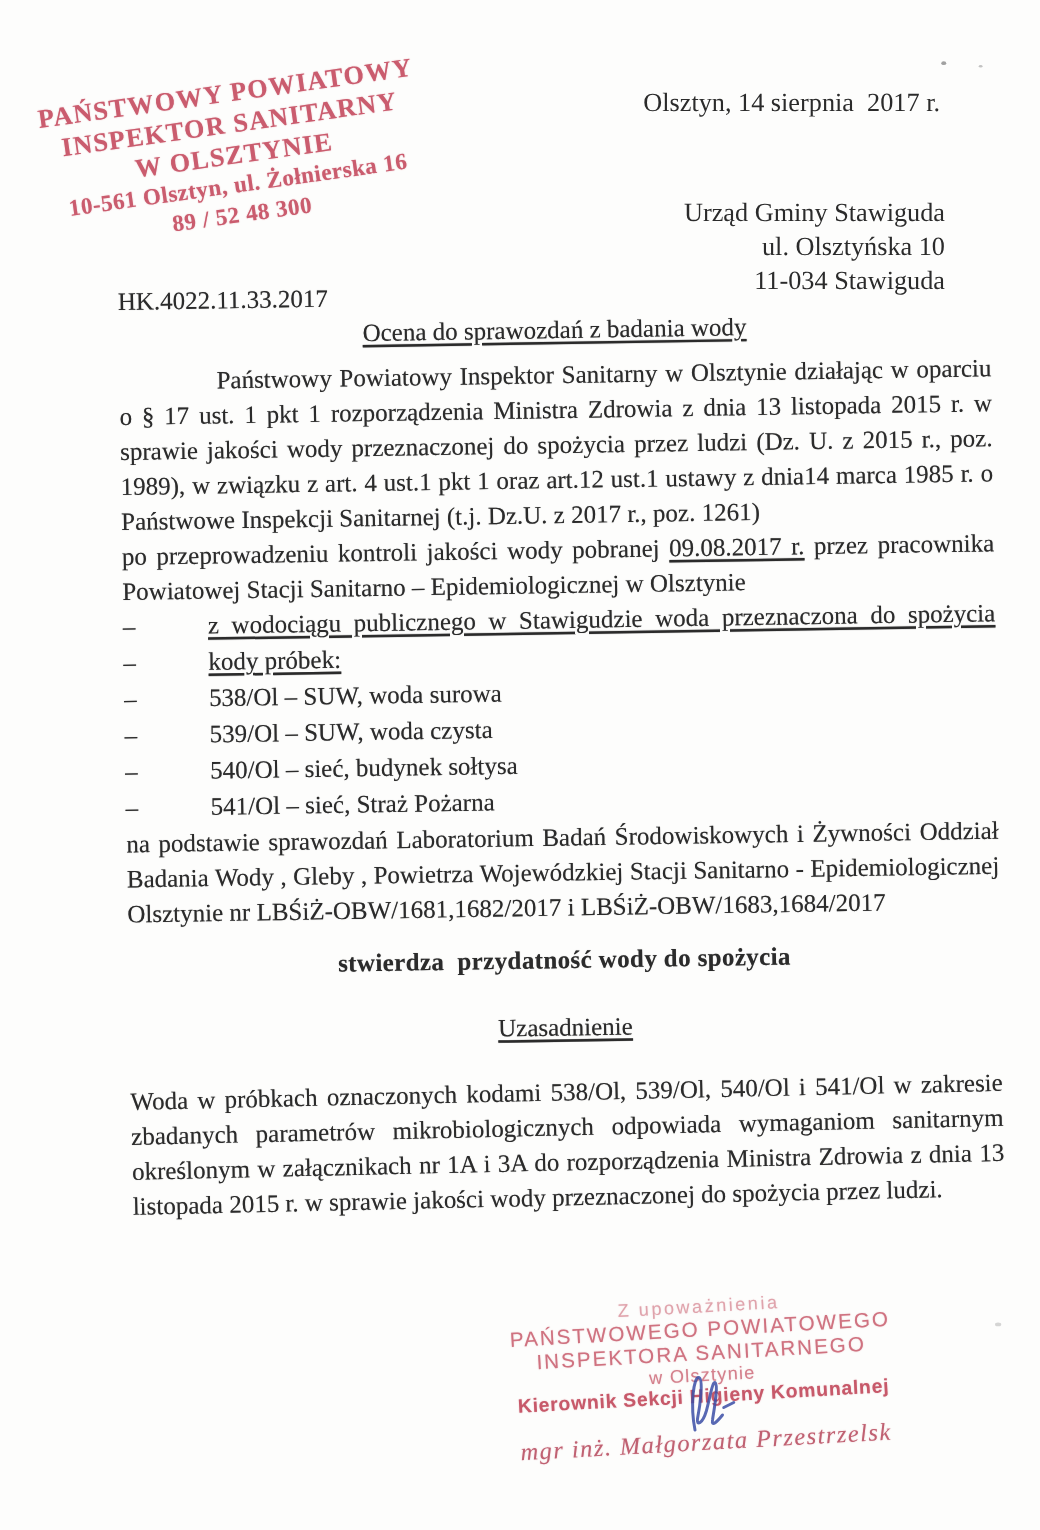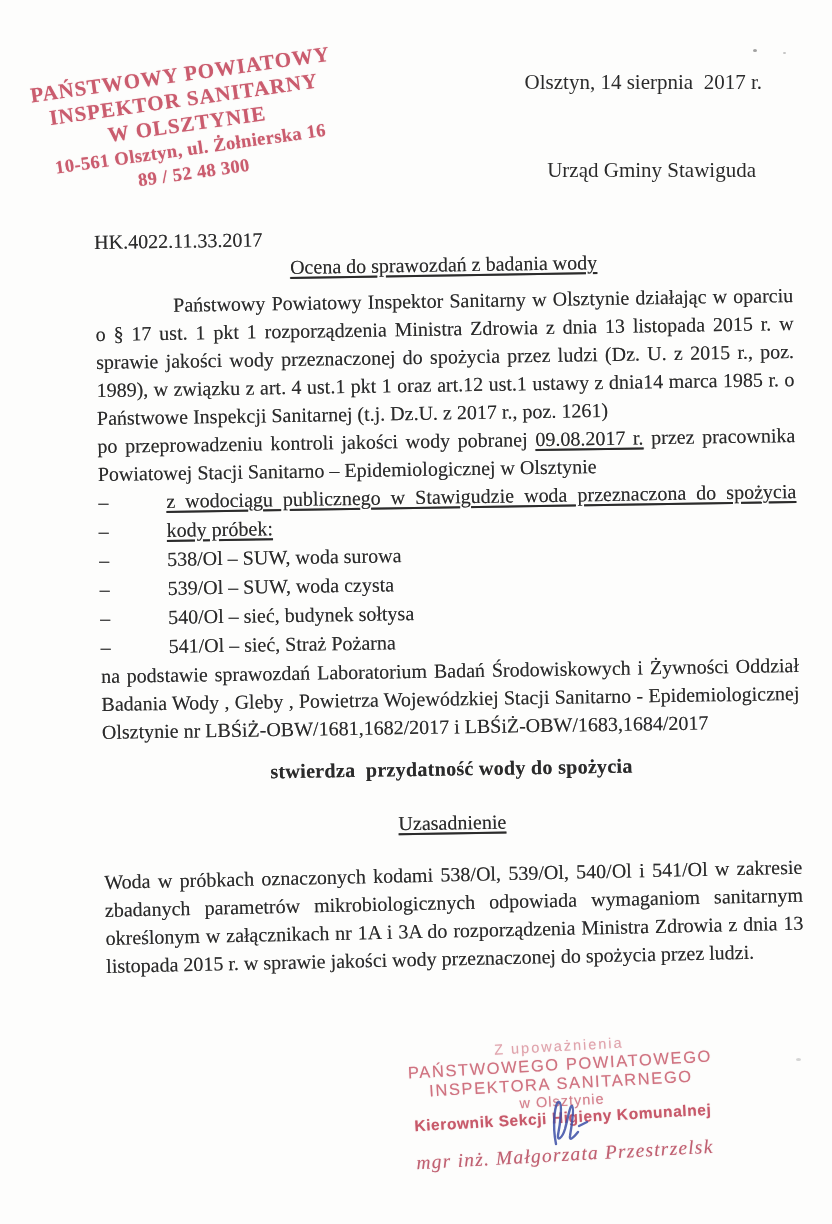--- a/index.html
+++ b/index.html
@@ -20,21 +20,21 @@
     color:#c64f62; text-align:center;
     font-family:"Liberation Serif", serif; font-weight:bold;
     text-shadow:0 0 1px rgba(198,79,98,0.55);
     opacity:0.92;
   }
   .letterhead-stamp .ls-big   { font-size:21px; line-height:25px; letter-spacing:1px; }
   .letterhead-stamp .ls-small { font-size:18.5px; line-height:24px; letter-spacing:0.4px; }
 
   
   .dateline {
-    position:absolute; top:70px; right:70px;
+    position:absolute; top:70px; right:80px;
     font-size:21px; white-space:pre-wrap;text-align:right;
   }
   .recipient {
     position:absolute; top:144px; right:76px;
     text-align:right; font-size:21px; line-height:27px;margin-top:13px;
   }
 
   
   .content {
     position:absolute; left:94px; top:228px; width:698px;
@@ -104,20 +104,22 @@
     <div class="ls-big">INSPEKTOR SANITARNY</div>
     <div class="ls-big">W OLSZTYNIE</div>
     <div class="ls-small">10-561 Olsztyn, ul. Żołnierska 16</div>
     <div class="ls-small">89 / 52 48 300</div>
   </div>
 
   <div class="dateline">Olsztyn, 14 sierpnia  2017 r.</div>
 
   <div class="recipient">
     <div>Urząd Gminy Stawiguda</div>
+    <div>ul. Olsztyńska 10</div>
+    <div>11-034 Stawiguda</div>
   </div>
 
   <div class="content">
     <p class="ref-number">HK.4022.11.33.2017</p>
     <p class="doc-title">Ocena do sprawozdań z badania wody</p>
 
     <p class="para p1">Państwowy Powiatowy Inspektor Sanitarny w Olsztynie działając w oparciu o § 17 ust. 1 pkt 1 rozporządzenia Ministra Zdrowia z dnia 13 listopada 2015 r. w sprawie jakości wody przeznaczonej do spożycia przez ludzi (Dz. U. z 2015 r., poz. 1989), w związku z art. 4 ust.1 pkt 1 oraz art.12 ust.1 ustawy z dnia14 marca 1985 r. o Państwowe Inspekcji Sanitarnej (t.j. Dz.U. z 2017 r., poz. 1261)</p>
 
     <p class="para">
       <span>po przeprowadzeniu kontroli jakości wody pobranej </span><span class="u">09.08.2017 r.</span><span> przez pracownika Powiatowej Stacji Sanitarno – Epidemiologicznej w Olsztynie</span>

